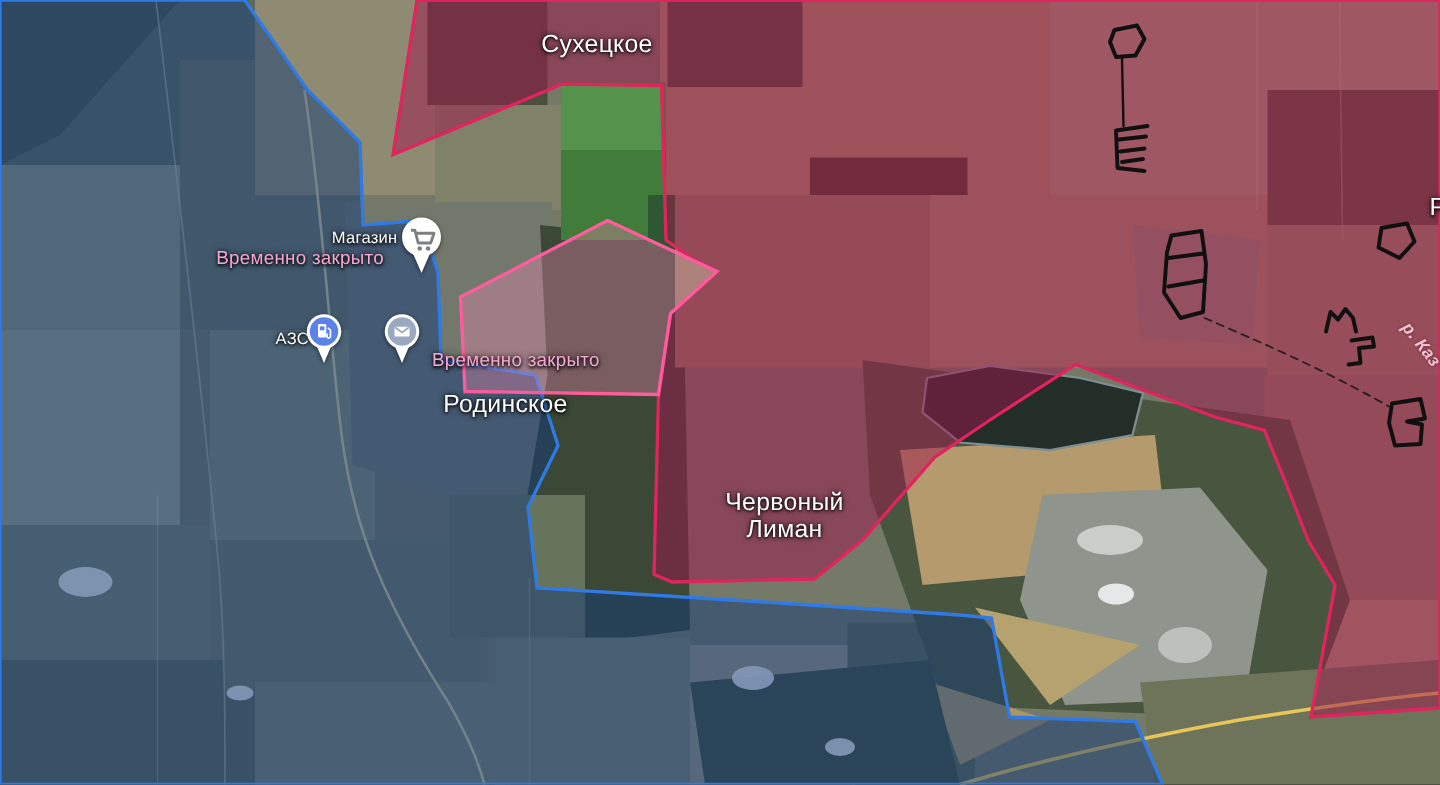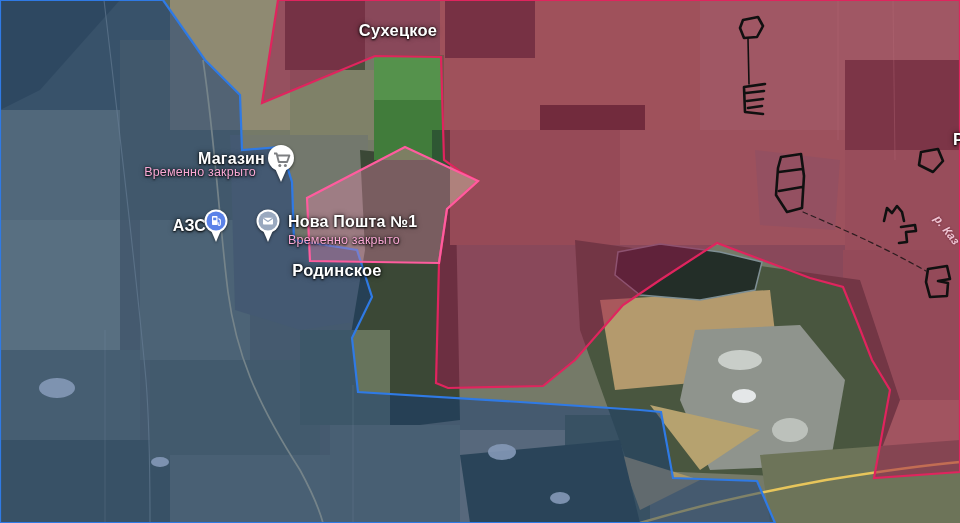--- a/index.html
+++ b/index.html
@@ -2,24 +2,24 @@
 <html><head>
 <meta charset="utf-8">
 <style>
   html,body{margin:0;padding:0;background:#222;}
   #stage{position:relative;width:960px;height:523px;overflow:hidden;
          font-family:"Liberation Sans", sans-serif;cursor:default;}
   #basemap{position:absolute;left:0;top:0;}
   .label{position:absolute;color:#fff;white-space:nowrap;z-index:5;
          text-shadow:0 1px 2px rgba(0,0,0,.9),0 0 3px rgba(0,0,0,.75),0 0 6px rgba(0,0,0,.45);
          letter-spacing:.2px;}
-  .town{font-size:16.5px;font-weight:700;transform:translate(-50%,-50%);padding-left:36px;}
+  .town{font-size:16.5px;font-weight:400;transform:translate(-50%,-50%);padding-left:36px;}
   .town.left-anchor{transform:translate(0,-50%);}
   .town.wrap{white-space:normal;width:96px;text-align:center;line-height:1.1;}
-  .poi-name{font-size:16px;font-weight:700;}
+  .poi-name{font-size:11px;font-weight:400;}
   .poi-status{font-size:12.5px;font-weight:400;color:#f9a8d4;}
   .anchor-end{transform:translate(-100%,-50%);}
   .anchor-start{transform:translate(0,-50%);}
   .river{font-size:11.5px;font-style:italic;font-weight:700;color:#f0c6d4;
          text-shadow:0 0 2px rgba(90,20,40,.8);}
   .pin{position:absolute;z-index:6;filter:drop-shadow(0 1px 1.5px rgba(0,0,0,.55));}
 </style>
 </head>
 <body>
 
@@ -113,20 +113,21 @@
       <path d="M901,227 L915,225 L916,231 L906,232 L907,242 L899,243"></path>
       <path d="M928,269 L947,266 L950,279 L938,281 L948,283 L947,296 L930,297 L926,282 Z"></path>
       <path d="M803,212 C840,228 880,245 926,271" stroke-width="1.2" stroke-dasharray="5,4" opacity="0.8"></path>
     </g>
   </svg>
 
   <div class="label town" style="left:380px;top:30px">Сухецкое</div>
 
   <div class="label town left-anchor" style="left:917px;top:139px">Разино</div>
 
+  <div class="label town wrap" style="left:505px;top:344px">Червоный Лиман</div>
 
   <div class="label town" style="left:319px;top:270px">Родинское</div>
 
   <div class="label town left-anchor" style="left:936px;top:408px;font-size:15px">Ново</div>
 
   <div class="label river" style="left:947px;top:230px;transform:translate(-50%,-50%) rotate(52deg)">р. Каз</div>
 
   <div class="label poi-name anchor-end" style="left:265px;top:159px">Магазин</div>
   <div class="label poi-status anchor-end" style="left:256px;top:172px">Временно закрыто</div>
   <svg class="pin" style="left:265px;top:144px" width="32" height="40" viewBox="0 0 32 40">
@@ -144,21 +145,20 @@
     <path d="M14,34 L8,20 L20,20 Z" fill="#ffffff"></path>
     <circle cx="14" cy="13" r="11.5" fill="#ffffff"></circle>
     <circle cx="14" cy="13" r="9.5" fill="#5b82e8"></circle>
     <g>
       <rect x="10" y="8" width="5.5" height="9" rx="0.8" fill="#ffffff"></rect>
       <rect x="11.2" y="9.6" width="3.1" height="2.6" fill="#5b82e8"></rect>
       <path d="M16.5,10.5 l1.8,1.6 v4.2 a1.1,1.1 0 0 1 -2.2,0 v-2" stroke="#ffffff" stroke-width="1.1" fill="none"></path>
     </g>
   </svg>
 
-  <div class="label poi-name anchor-start" style="left:288px;top:222px">Нова Пошта №1</div>
   <div class="label poi-status anchor-start" style="left:288px;top:240px">Временно закрыто</div>
   <svg class="pin" style="left:254px;top:208px" width="28" height="36" viewBox="0 0 28 36">
     <path d="M14,34 L8,20 L20,20 Z" fill="#ffffff"></path>
     <circle cx="14" cy="13" r="11.5" fill="#ffffff"></circle>
     <circle cx="14" cy="13" r="9.5" fill="#9aa9bf"></circle>
     <g>
       <rect x="9" y="9.8" width="10" height="6.6" rx="0.7" fill="#ffffff"></rect>
       <path d="M9.3,10.2 L14,13.6 L18.7,10.2" stroke="#9aa9bf" stroke-width="1.2" fill="none"></path>
     </g>
   </svg>

